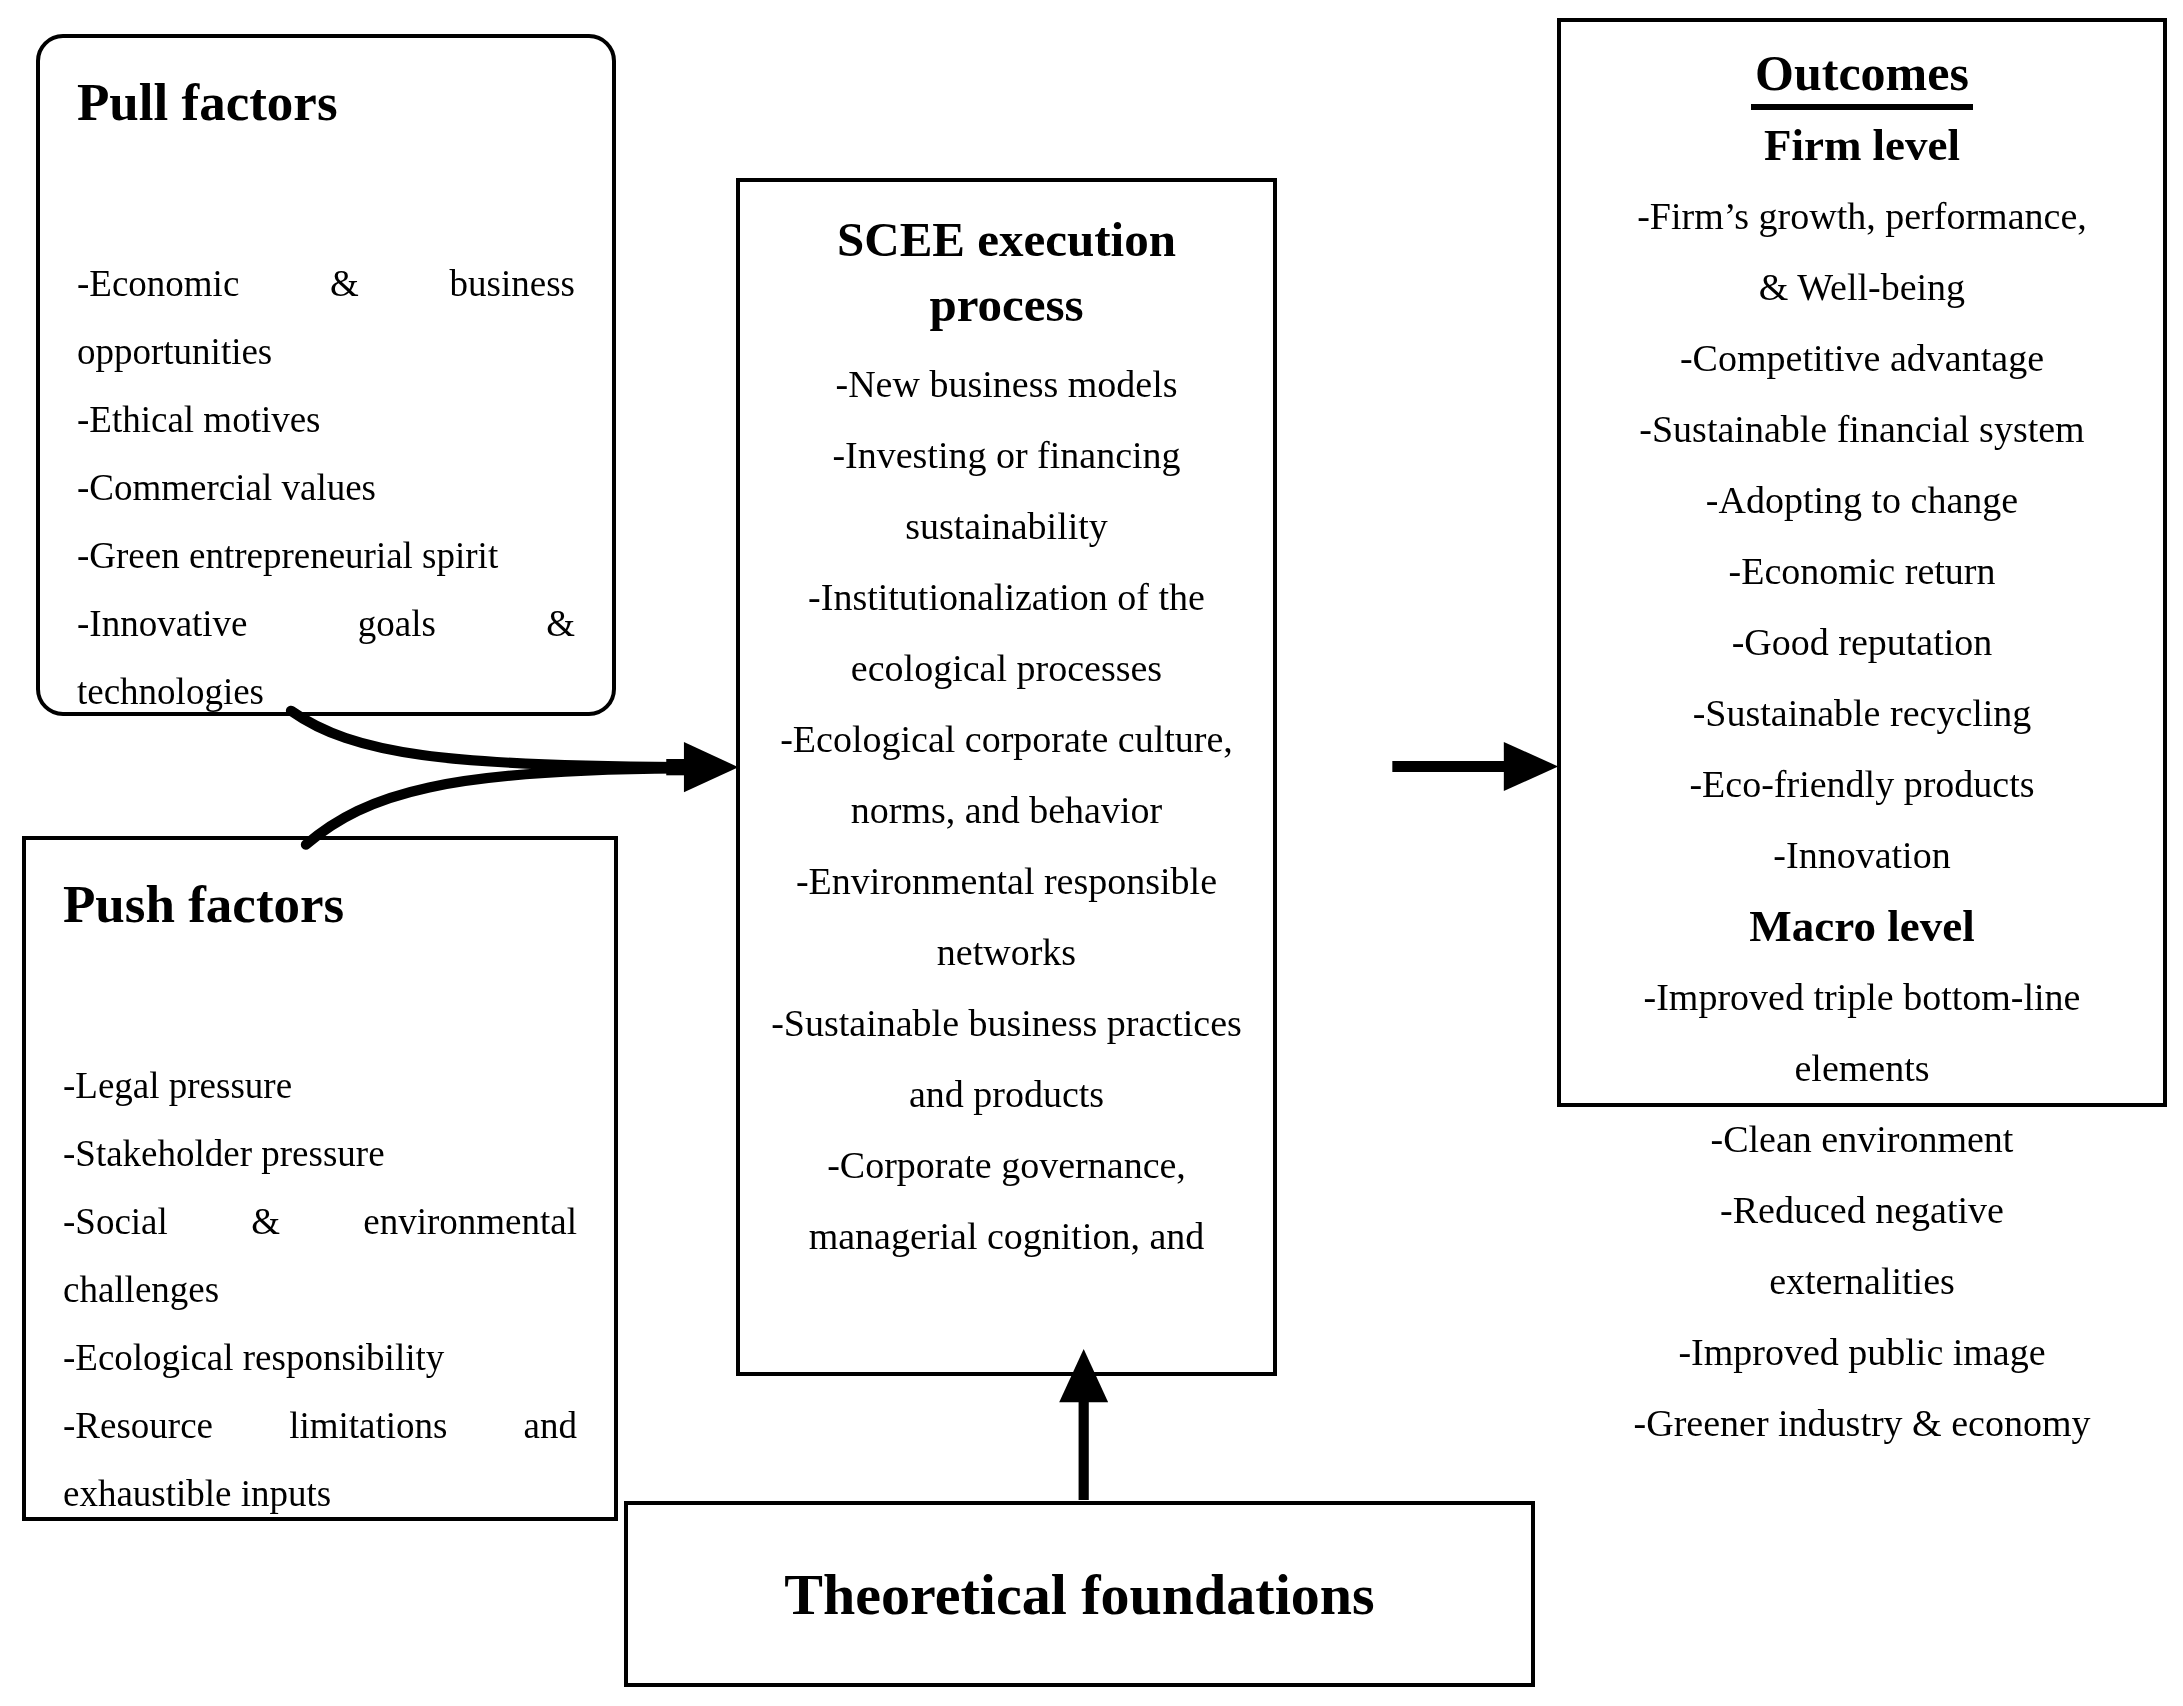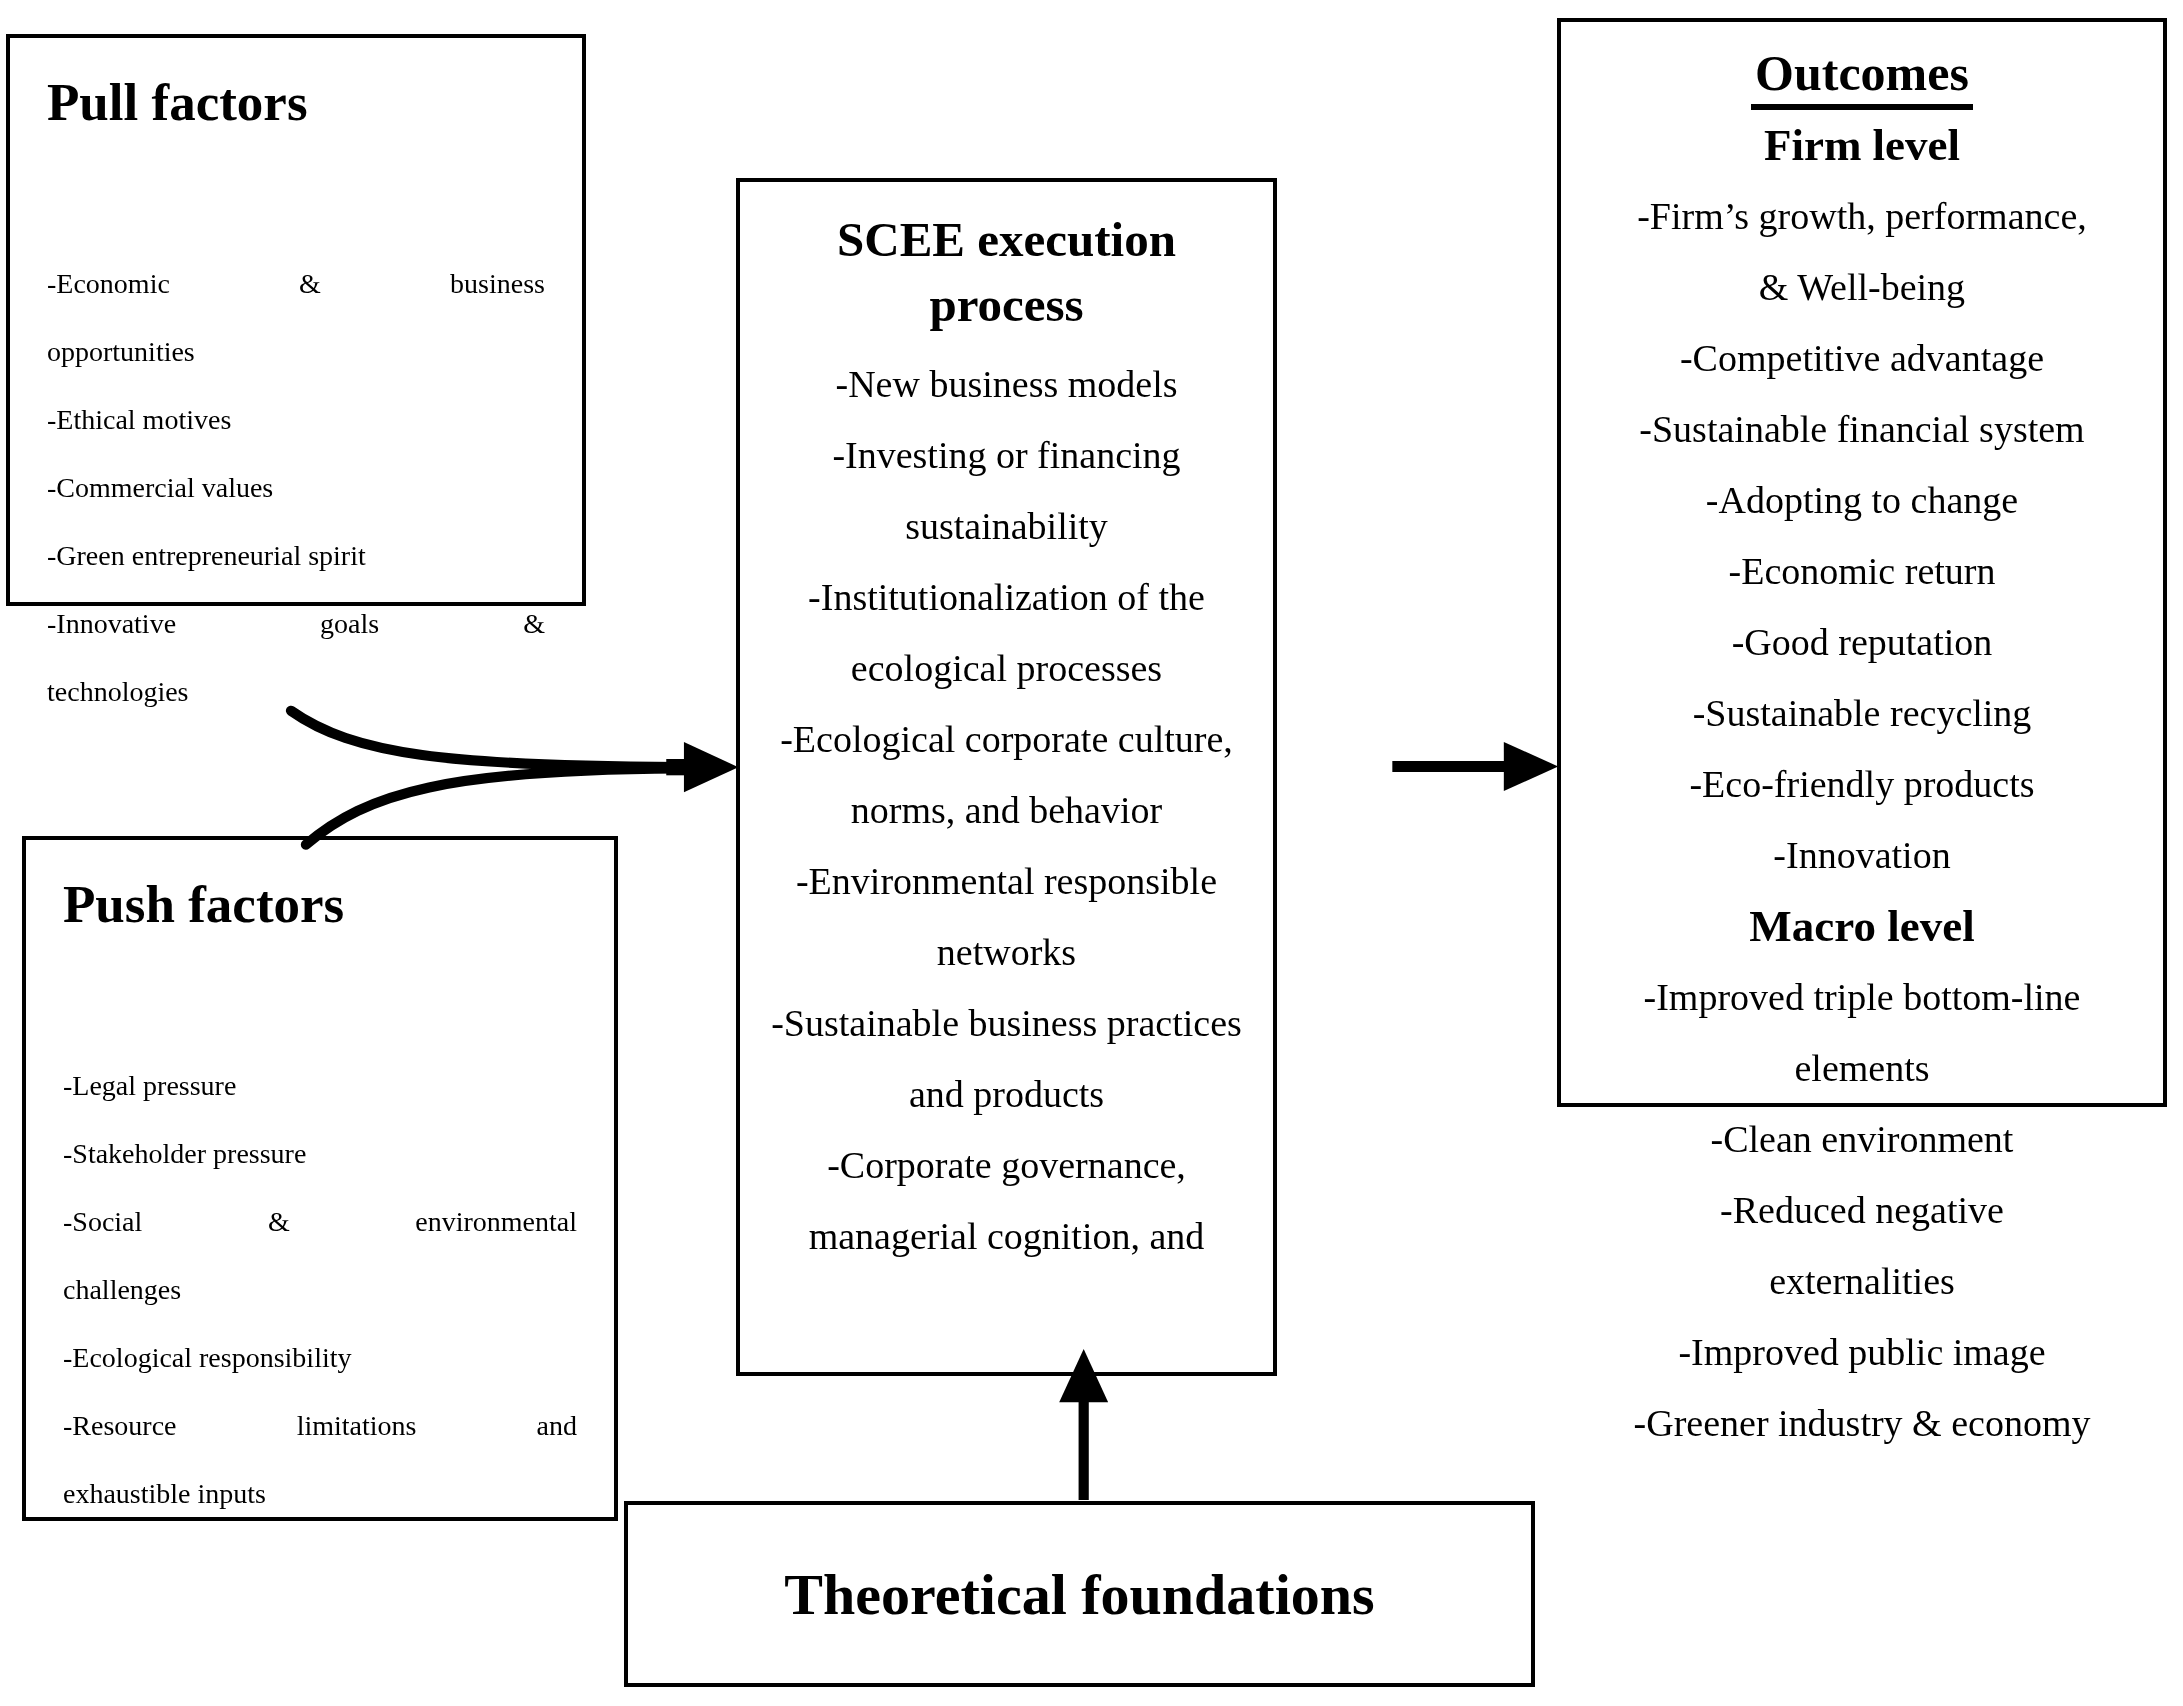--- a/index.html
+++ b/index.html
@@ -5,28 +5,28 @@
   html,body { margin:0; padding:0; background:#ffffff; }
   .canvas {
     position:relative; width:2183px; height:1707px; background:#ffffff;
     font-family:"Liberation Serif","DejaVu Serif",serif; color:#000;
     overflow:hidden;
   }
   .box {
     position:absolute; border:4.8px solid #000; background:#fff; box-sizing:border-box;
   }
   
-  .box-pull   { left:6px;  top:34px;   width:580px; height:572px; }
+  .box-pull   { left:36px;  top:34px;   width:580px; height:682px;border-radius:27px; }
   .box-push   { left:22px;  top:836px; width:596px; height:685px; }
   .side-title {
     font-weight:bold; font-size:53px; line-height:63px;
     margin:33px 0 0 37px;
   }
   .side-lines { margin-top:116px; padding:0 37px; }
-  .side-lines .line { font-size:28px; line-height:68px; white-space:nowrap; }
+  .side-lines .line { font-size:37px; line-height:68px; white-space:nowrap; }
   .side-lines .line.justify { display:flex; justify-content:space-between; white-space:normal; }
   
   .box-scee   { left:736px; top:178px; width:541px; height:1198px; text-align:center; }
   .scee-title { font-weight:bold; font-size:49px; line-height:65px; margin-top:24.5px; }
   .center-lines { margin-top:12.2px; padding:0 9.5px; }
   .center-lines .line { font-size:38px; line-height:71px; white-space:nowrap; }
   
   .box-outcomes { left:1557px; top:18.4px; width:610px; height:1089px; text-align:center; }
   .outcomes-title { font-weight:bold; font-size:50px; line-height:65px; margin-top:19px; }
   .outcomes-title .u { border-bottom:6.1px solid #000; padding:0 4.1px 2.7px 4.1px; }

